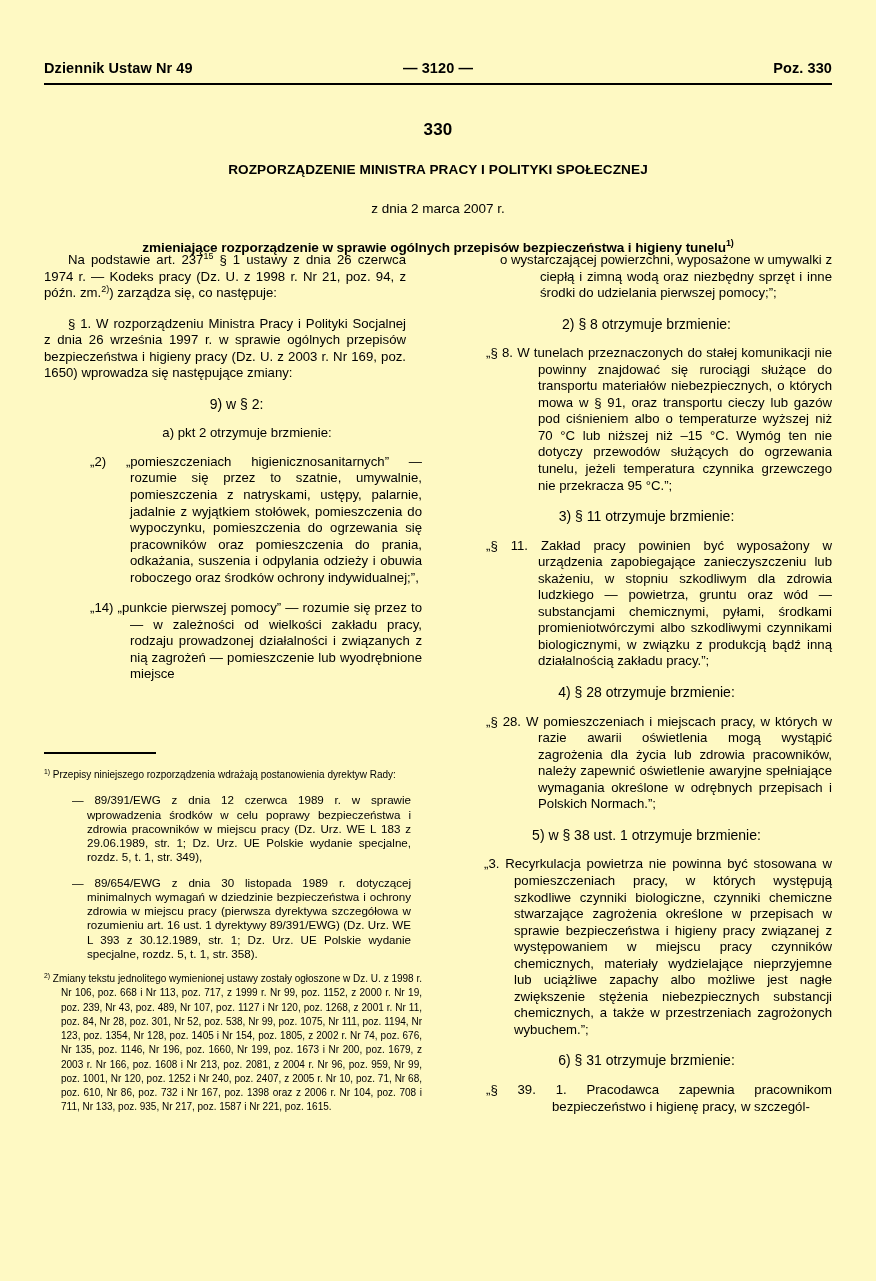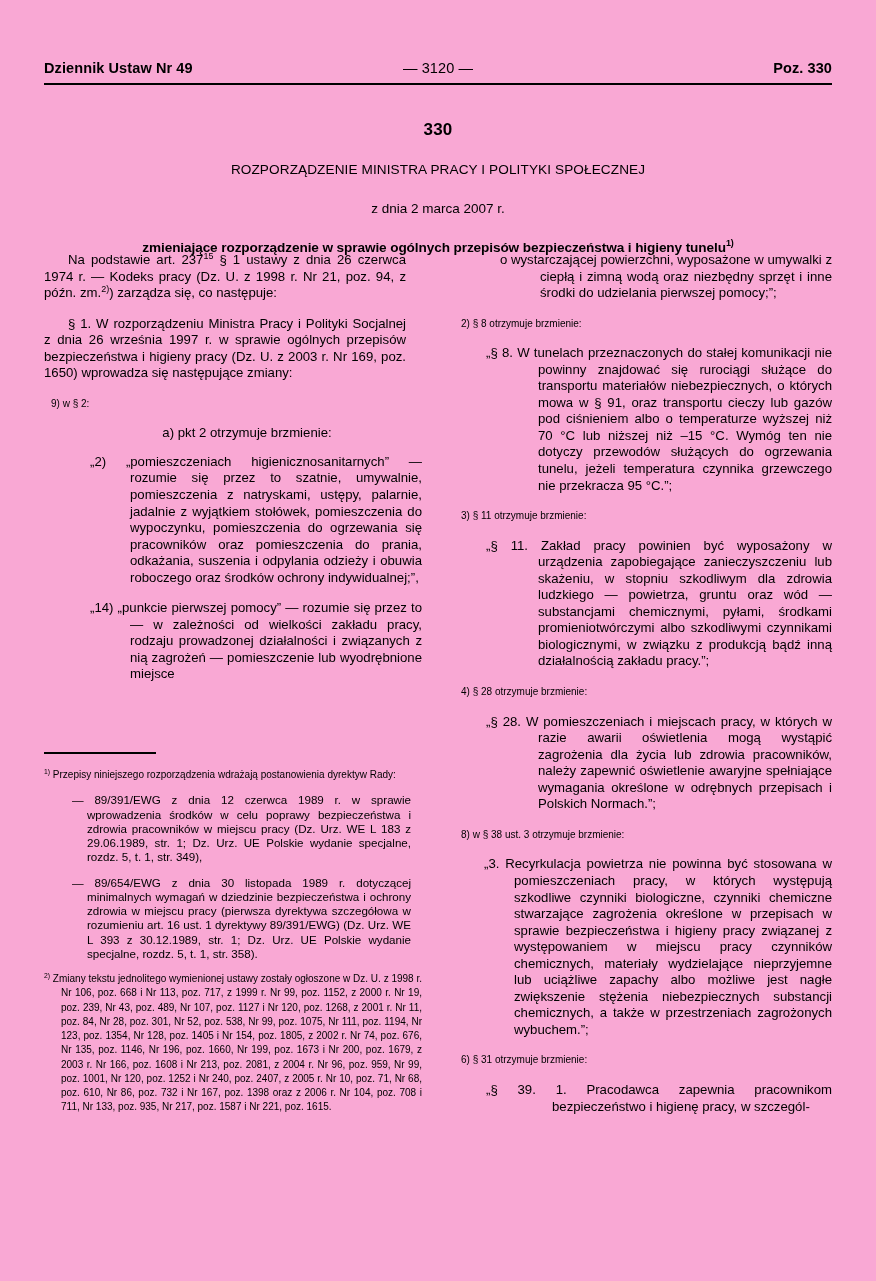--- a/index.html
+++ b/index.html
@@ -10,21 +10,21 @@
   }
   body {
     font-family: "Liberation Sans", sans-serif;
     color: #000000;
   }
   .page {
     position: relative;
     width: 876px;
     height: 1281px;
     margin: 0 auto;
-    background: #f9a8d4;
+    background: #fef9c3;
     overflow: hidden;
     box-sizing: border-box;
   }
 
   
   .runhead {
     position: absolute;
     left: 44px;
     top: 60px;
     width: 788px;
@@ -34,21 +34,21 @@
     font-size: 14.5px;
     font-weight: bold;
     letter-spacing: 0.1px;
   }
   .runhead-center {
     position: absolute;
     left: 0;
     right: 0;
     text-align: center;
     font-size: 14.5px;
-    font-weight: normal;
+    font-weight: bold;
     pointer-events: none;
   }
   .runhead-rule {
     position: absolute;
     left: 44px;
     top: 83px;
     width: 788px;
     height: 2px;
     background: #000000;
   }
@@ -62,21 +62,21 @@
     text-align: center;
   }
   .poz-number {
     font-size: 17px;
     font-weight: bold;
     margin: 0 0 22px 0;
     letter-spacing: 0.2px;
   }
   .doc-type {
     font-size: 13.6px;
-    font-weight: normal;
+    font-weight: bold;
     margin: 0 0 24px 0;
     letter-spacing: 0.1px;
   }
   .doc-date {
     font-size: 13.5px;
     margin: 0 0 24px 0;
   }
   .doc-subject {
     font-size: 13.6px;
     font-weight: bold;
@@ -110,26 +110,26 @@
     line-height: 16.55px;
     text-align: justify;
     text-justify: inter-word;
     margin: 0 16px 14px 0;
     hyphens: manual;
   }
   .para.indent { text-indent: 24px; }
 
   
   .lvl1 {
-    font-size: 10px;
+    font-size: 14px;
     line-height: 16.55px;
     margin: 0 0 13px 0;
     padding-left: 22px;
     text-indent: -15px;
-    text-align: left;
+    text-align: center;
   }
   
   .lvl2 {
     font-size: 13.2px;
     line-height: 16.55px;
     margin: 0 0 12px 0;
     padding-left: 46px;
     text-indent: -18px;
     text-align: center;
   }
@@ -232,21 +232,21 @@
 
     <p class="lvl1">2) § 8 otrzymuje brzmienie:</p>
     <p class="quote q-sec">„§ 8. W tunelach przeznaczonych do stałej komunikacji nie powinny znajdować się rurociągi służące do transportu materiałów niebezpiecznych, o których mowa w § 91, oraz transportu cieczy lub gazów pod ciśnieniem albo o temperaturze wyższej niż 70 °C lub niższej niż –15 °C. Wymóg ten nie dotyczy przewodów służących do ogrzewania tunelu, jeżeli temperatura czynnika grzewczego nie przekracza 95 °C.”;</p>
 
     <p class="lvl1">3) § 11 otrzymuje brzmienie:</p>
     <p class="quote q-sec">„§ 11. Zakład pracy powinien być wyposażony w urządzenia zapobiegające zanieczyszczeniu lub skażeniu, w stopniu szkodliwym dla zdrowia ludzkiego — powietrza, gruntu oraz wód — substancjami chemicznymi, pyłami, środkami promieniotwórczymi albo szkodliwymi czynnikami biologicznymi, w związku z produkcją bądź inną działalnością zakładu pracy.”;</p>
 
     <p class="lvl1">4) § 28 otrzymuje brzmienie:</p>
     <p class="quote q-sec">„§ 28. W pomieszczeniach i miejscach pracy, w których w razie awarii oświetlenia mogą wystąpić zagrożenia dla życia lub zdrowia pracowników, należy zapewnić oświetlenie awaryjne spełniające wymagania określone w odrębnych przepisach i Polskich Normach.”;</p>
 
-    <p class="lvl1">8) w § 38 ust. 3 otrzymuje brzmienie:</p>
+    <p class="lvl1">5) w § 38 ust. 1 otrzymuje brzmienie:</p>
     <p class="quote q-usta">„3. Recyrkulacja powietrza nie powinna być stosowana w pomieszczeniach pracy, w których występują szkodliwe czynniki biologiczne, czynniki chemiczne stwarzające zagrożenia określone w przepisach w sprawie bezpieczeństwa i higieny pracy związanej z występowaniem w miejscu pracy czynników chemicznych, materiały wydzielające nieprzyjemne lub uciążliwe zapachy albo możliwe jest nagłe zwiększenie stężenia niebezpiecznych substancji chemicznych, a także w przestrzeniach zagrożonych wybuchem.”;</p>
 
     <p class="lvl1">6) § 31 otrzymuje brzmienie:</p>
     <p class="quote q-sec39 tight">„§ 39. 1. Pracodawca zapewnia pracownikom bezpieczeństwo i higienę pracy, w szczegól-</p>
 
   </div>
 
 </div>
 
 </body></html>

